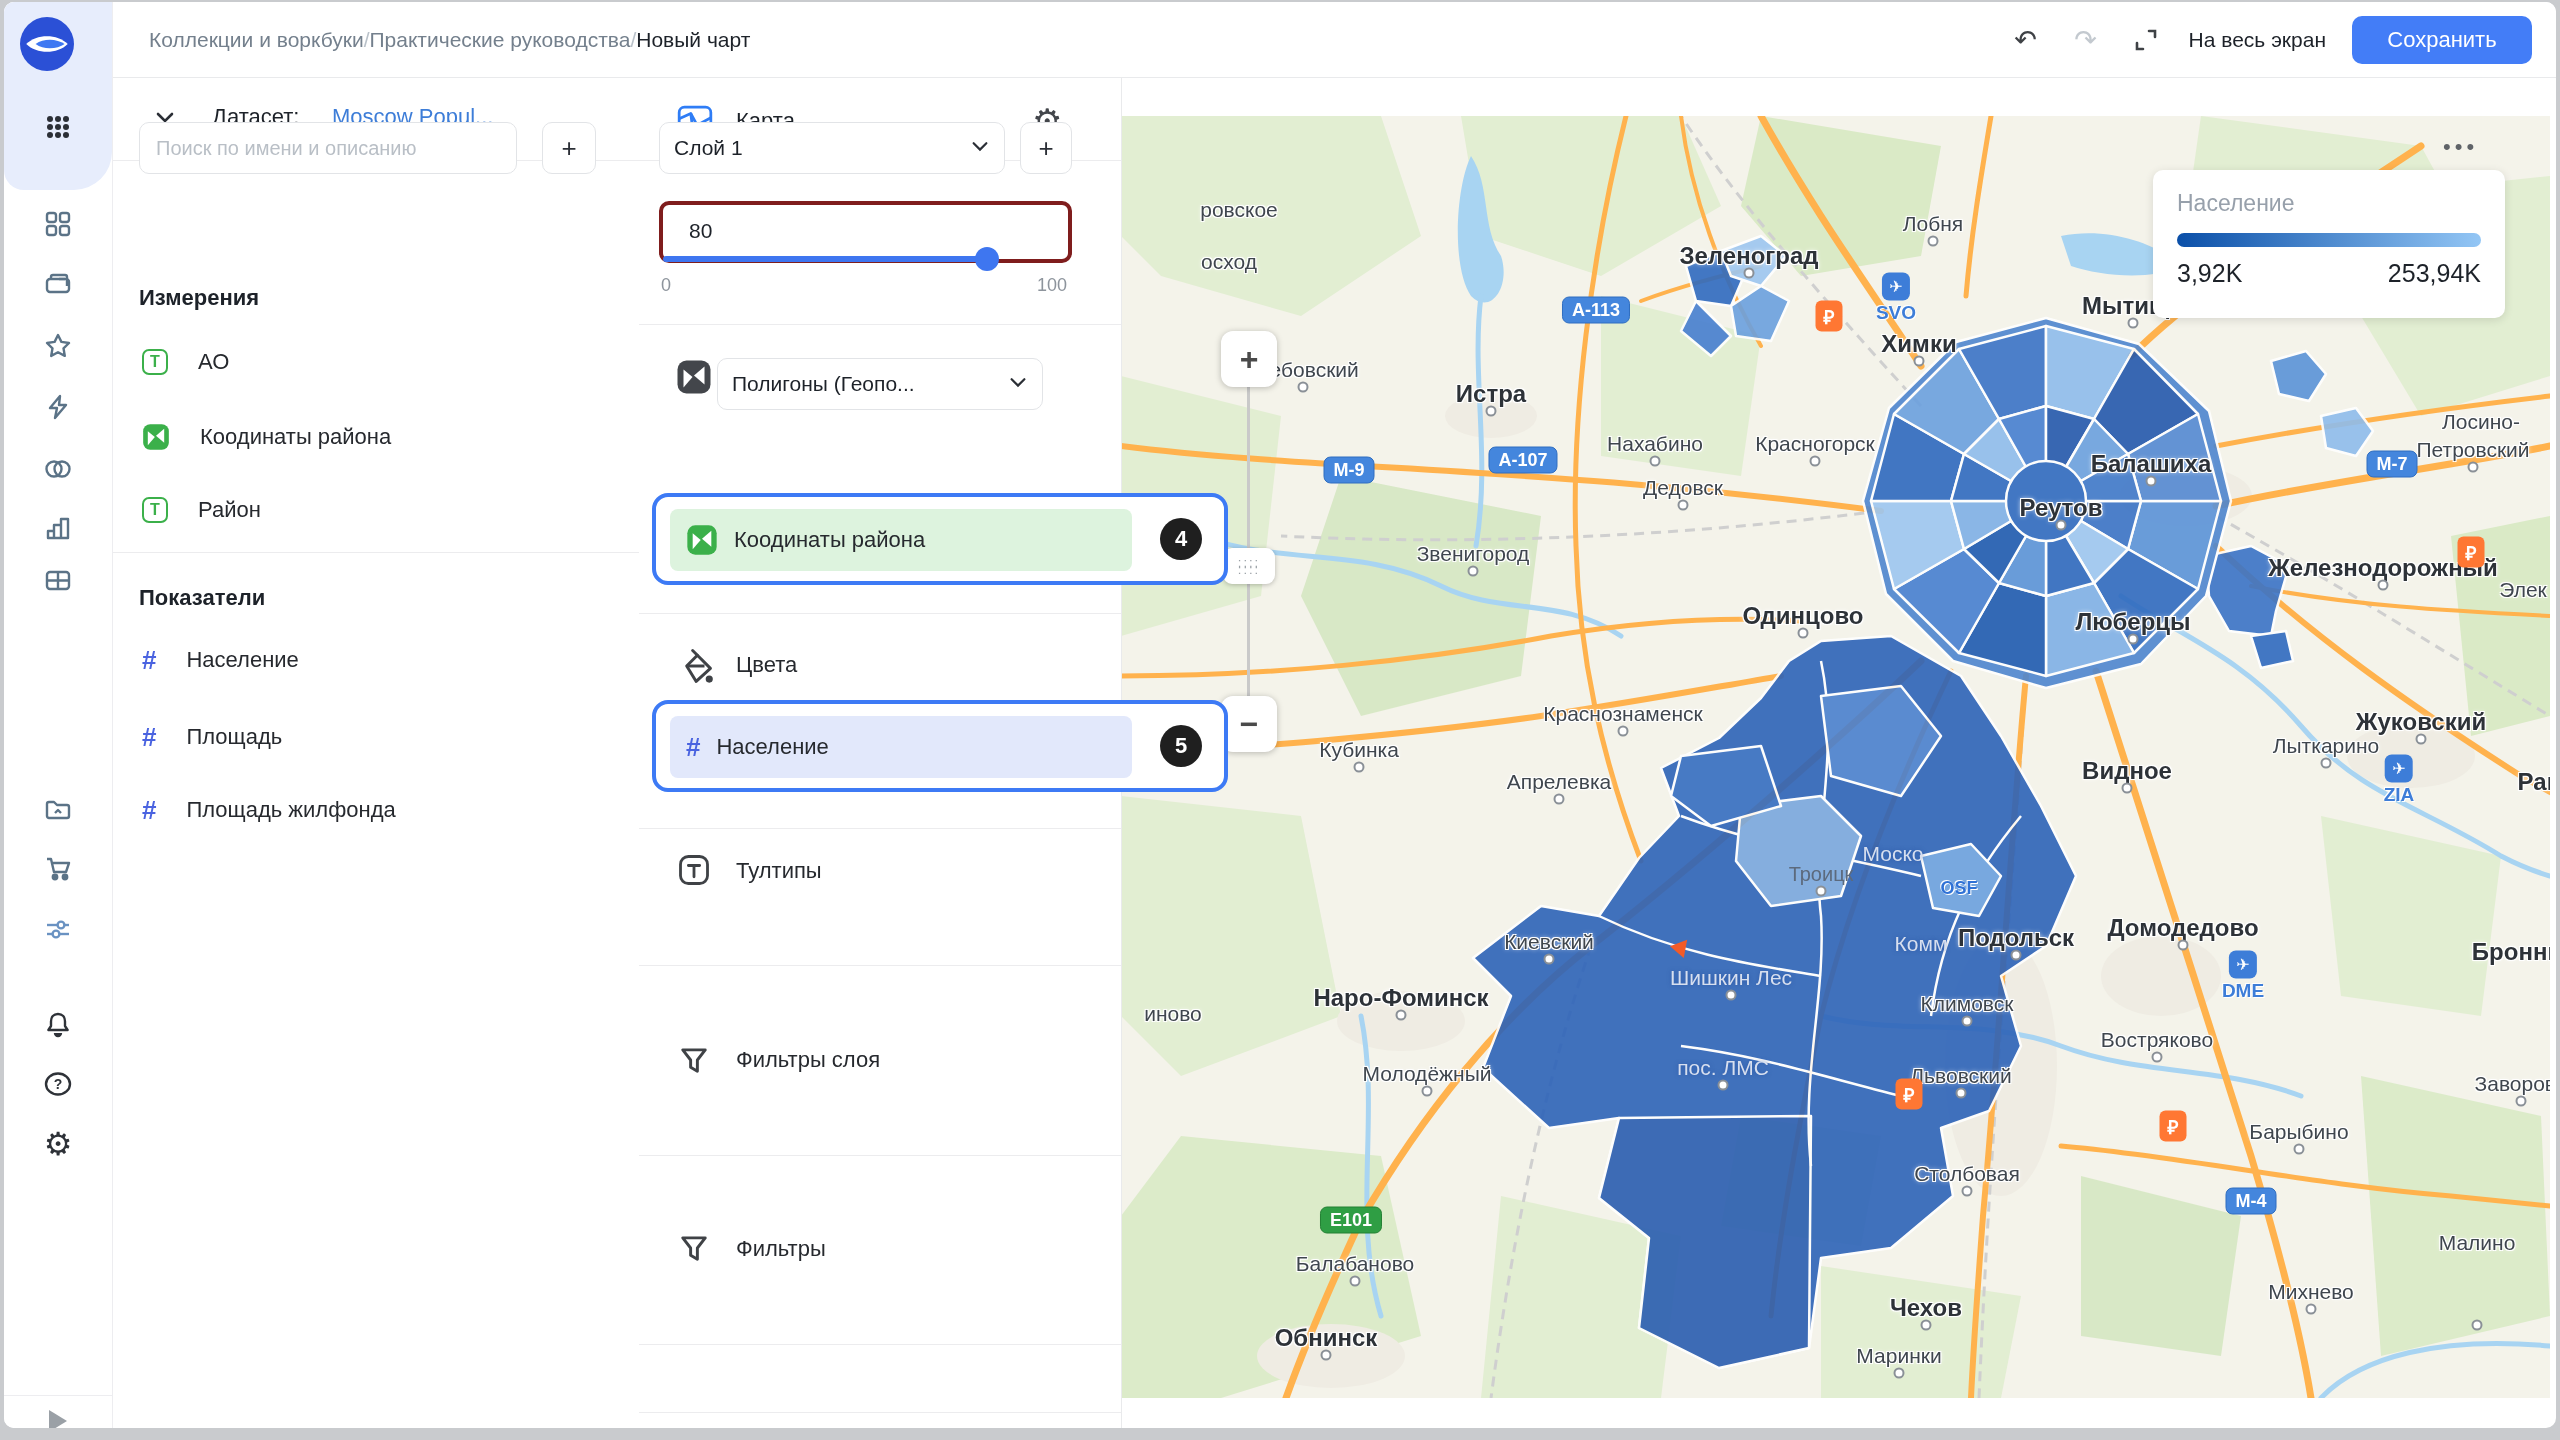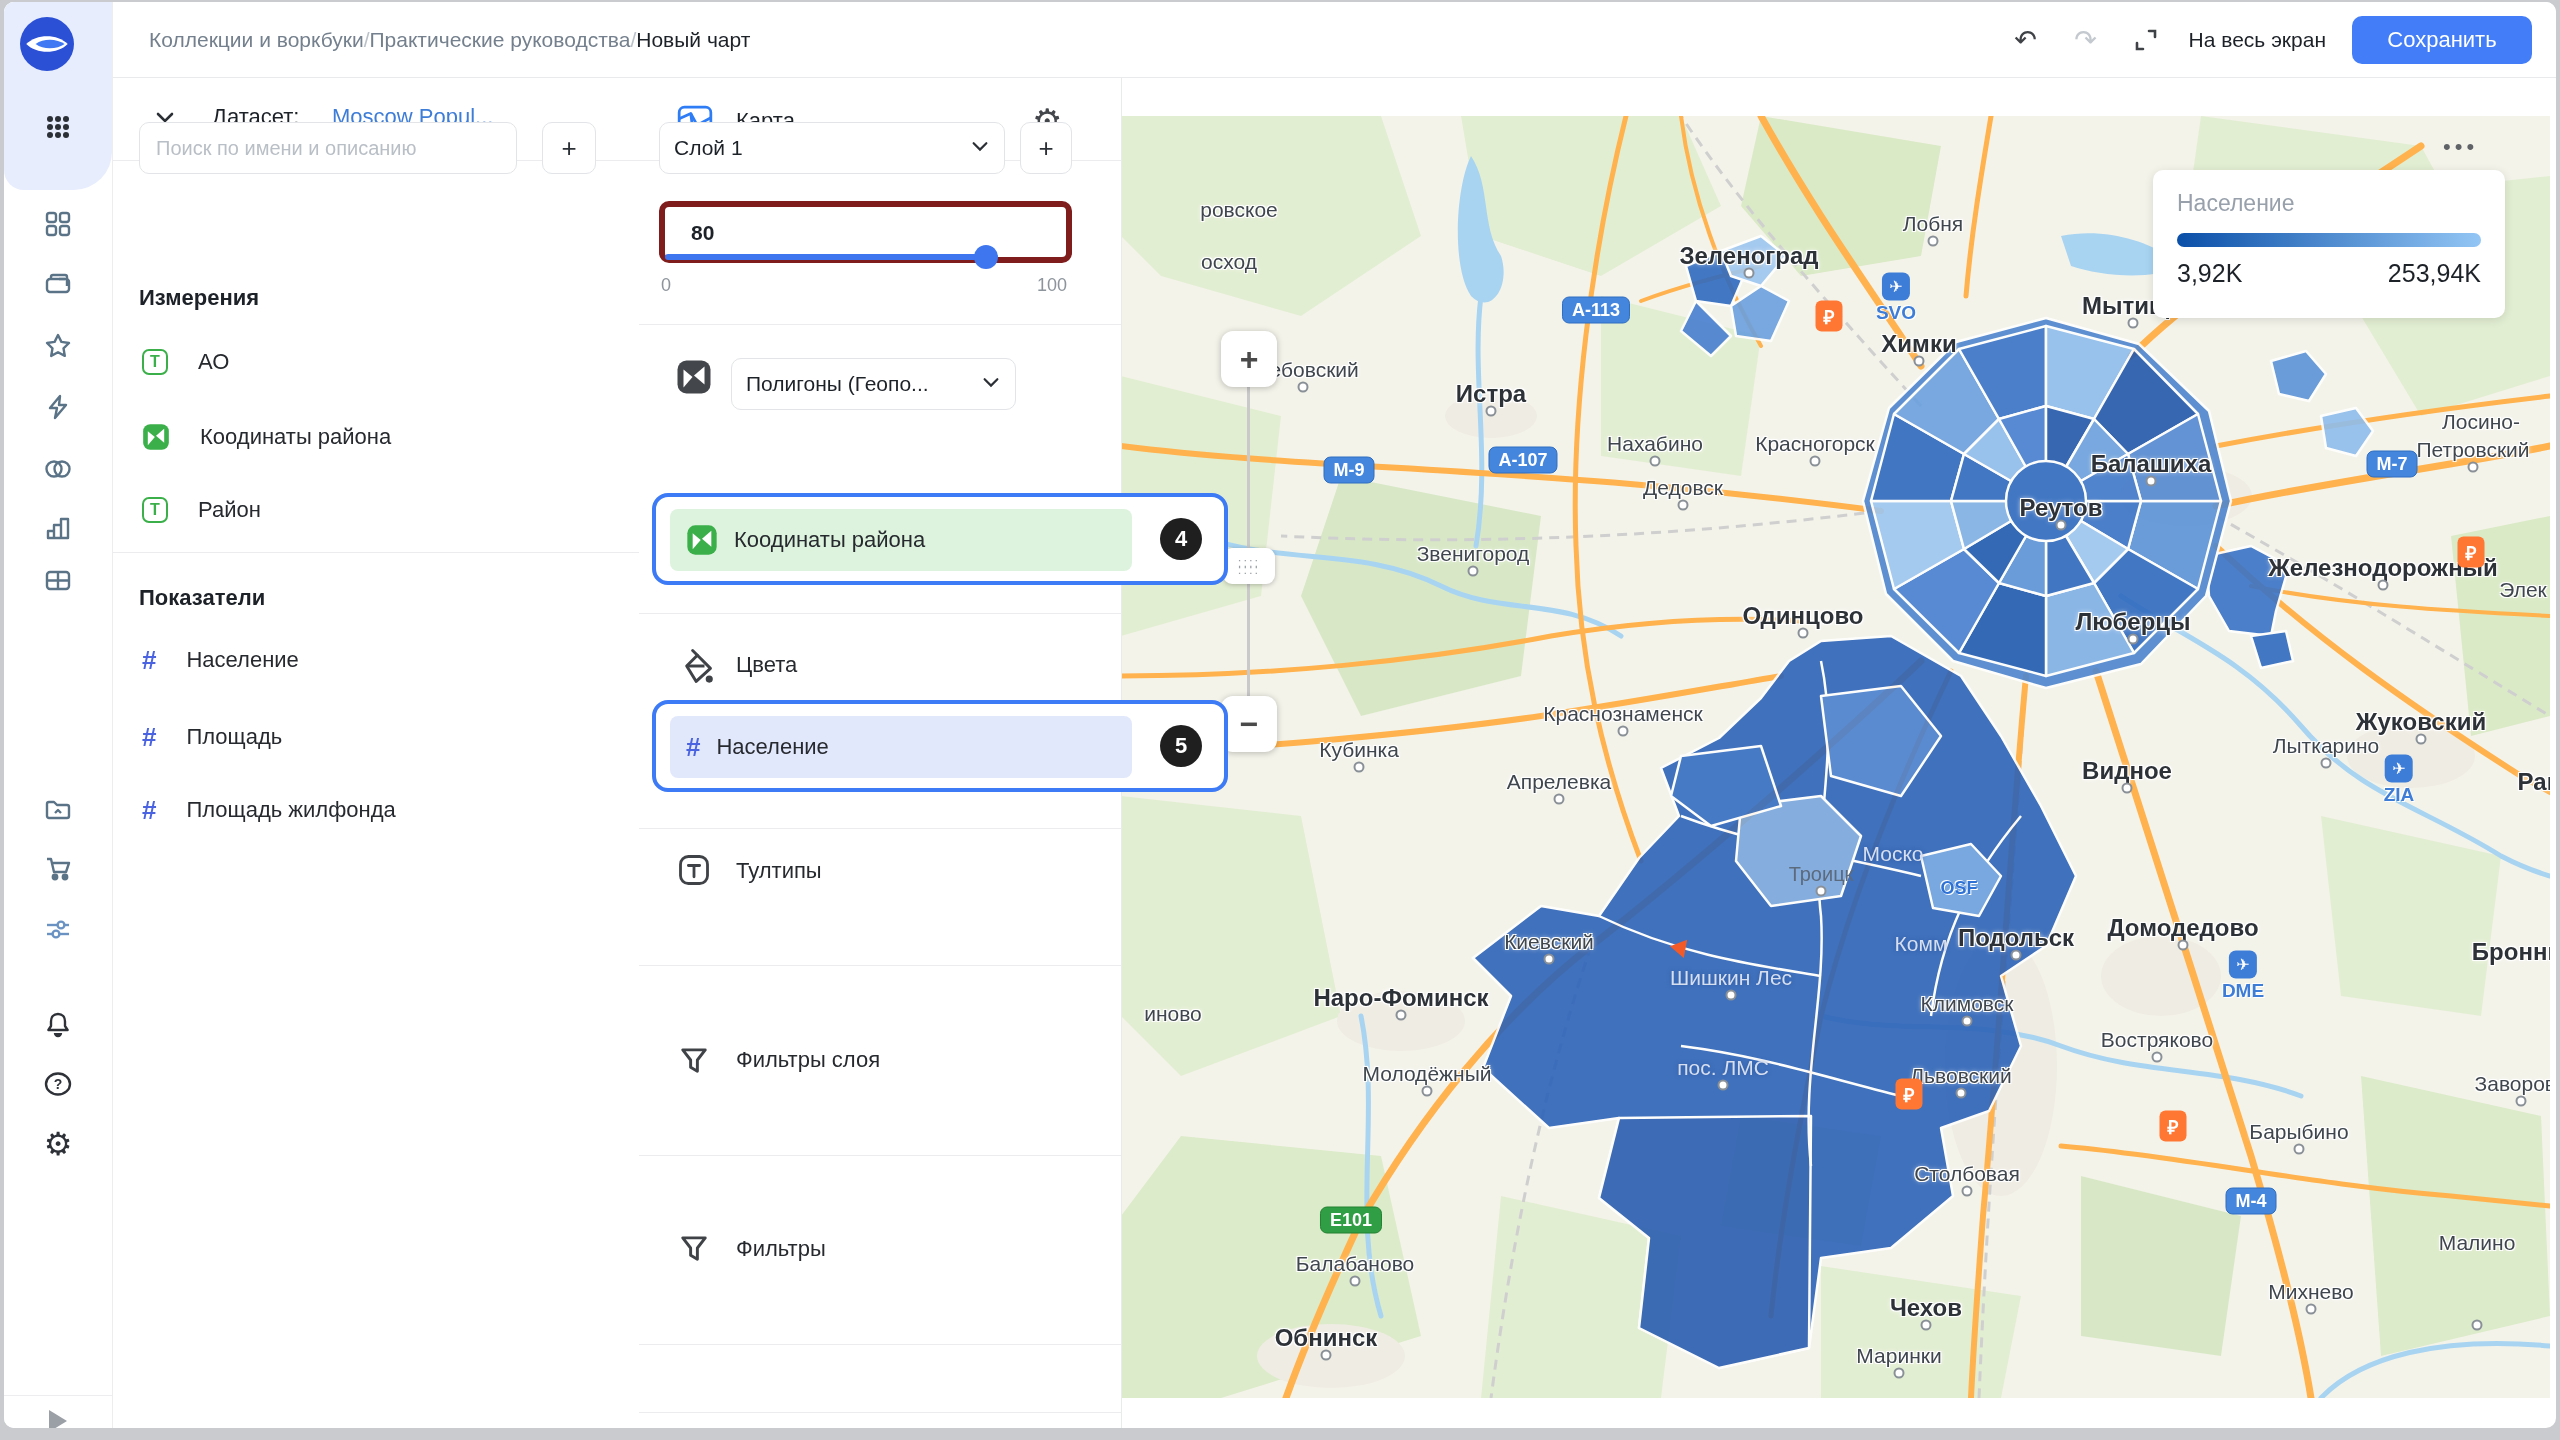--- a/index.html
+++ b/index.html
@@ -32,21 +32,21 @@
   .link-blue{color:#3d7dd8;}
   .sec-title{font-size:22px;font-weight:700;color:#1d2229;}
   .row-label{font-size:22px;color:#26292e;white-space:nowrap;}
   .placeholder-input{position:absolute;box-sizing:border-box;border:1px solid #e2e4e7;border-radius:10px;font-size:20px;color:#26292e;padding:0 16px;font-family:inherit;outline:none;}
   .placeholder-input::placeholder{color:#b9bfc6;}
   .sq-btn{position:absolute;box-sizing:border-box;border:1px solid #e2e4e7;border-radius:10px;background:#fff;font-size:26px;color:#2b2f36;display:flex;align-items:center;justify-content:center;cursor:pointer;}
   .select-box{position:absolute;box-sizing:border-box;border:1px solid #e2e4e7;border-radius:10px;background:#fff;font-size:21px;color:#1d2229;display:flex;align-items:center;padding:0 14px;cursor:pointer;white-space:nowrap;overflow:hidden;}
   .select-box .chev{margin-left:auto;flex:0 0 auto;}
   .ticon{display:inline-flex;align-items:center;justify-content:center;width:26px;height:26px;border:2px solid #3bb04a;border-radius:7px;color:#3bb04a;font-weight:700;font-size:16px;background:#fff;box-sizing:border-box;}
   .hicon{color:#4a63e0;font-weight:700;font-size:26px;line-height:26px;}
-  .opacity-box{position:absolute;box-sizing:border-box;border:6px solid #7f1d1d;border-radius:10px;background:#fff;font-weight:bold;}
+  .opacity-box{position:absolute;box-sizing:border-box;border:4px solid #7f1d1d;border-radius:10px;background:#fff;}
   .op-val{position:absolute;left:26px;top:14px;font-size:21px;color:#1d2229;}
   .op-track{position:absolute;left:0;bottom:-3px;height:6px;width:80%;background:#3e76f0;border-radius:3px;}
   .op-knob{position:absolute;left:calc(80% - 12px);bottom:-12px;width:24px;height:24px;border-radius:50%;background:#3e76f0;cursor:pointer;}
   .op-scale{position:absolute;font-size:18px;color:#8d949c;}
   .callout{position:absolute;background:#fff;border:4px solid #3d7af5;border-radius:16px;z-index:50;box-sizing:border-box;}
   .pill{position:absolute;border-radius:8px;display:flex;align-items:center;gap:16px;padding:0 16px;box-sizing:border-box;cursor:grab;}
   .pill.green{background:#ddf3de;}
   .pill.lav{background:#e2e8fb;}
   .badge{position:absolute;width:42px;height:42px;border-radius:50%;background:#1f1f1f;color:#fff;font-size:22px;font-weight:700;display:flex;align-items:center;justify-content:center;}
   .gear-glyph{font-size:34px;color:#43464b;line-height:34px;cursor:pointer;}
@@ -290,21 +290,21 @@
     <span class="op-scale abs" style="left:398px;top:273px">100</span>
     <div class="pdiv" style="top:322px"></div>
 
     <div class="abs" style="left:37px;top:357px">
       <svg width="36" height="36" viewBox="0 0 24 24">
         <rect x="1" y="1" width="22" height="22" rx="6" fill="#43464b"></rect>
         <path d="M5 19 L5 7 L11 12 Z" fill="#fff"></path>
           <path d="M19 5 L19 17 L12 11 Z" fill="#fff"></path>
       </svg>
     </div>
-    <div class="select-box" style="left:92px;top:356px;width:285px;height:52px">
+    <div class="select-box" style="left:78px;top:356px;width:326px;height:52px">
       <span style="overflow:hidden;text-overflow:ellipsis;">Полигоны (Геопо...</span>
       <span class="chev">
         <svg width="20" height="20" viewBox="0 0 22 22" fill="none" stroke="#2b2f36" stroke-width="2.4" stroke-linecap="round">
             <path d="M4 8 l7 7 7-7"></path>
           </svg>
       </span>
     </div>
     <div class="pdiv" style="top:611px"></div>
 
     <div class="abs" style="left:37px;top:645px">

